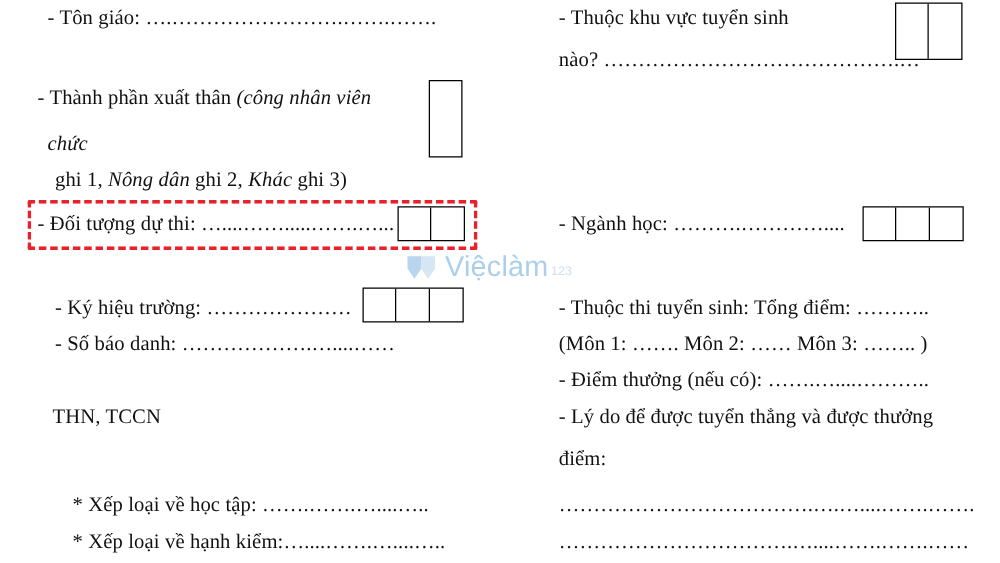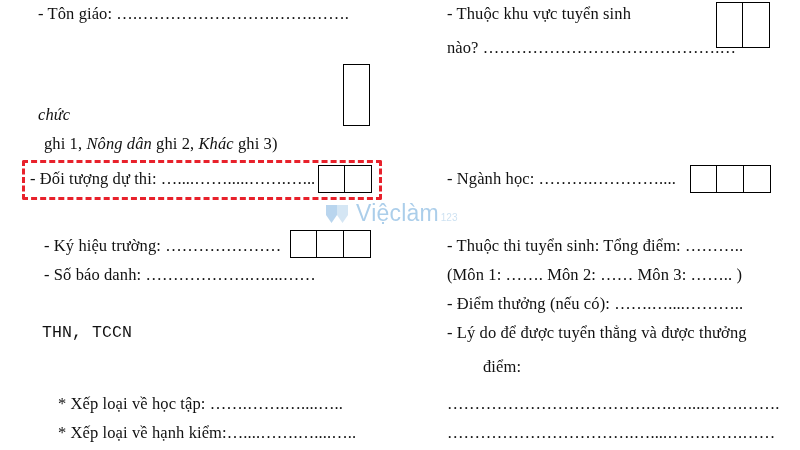--- a/index.html
+++ b/index.html
@@ -103,33 +103,34 @@
 </style>
 </head>
 <body>
 
 <div class="page">
 
   <div class="col col-left">
 
     <div class="line" style="left:38px; top:4px;">- Tôn giáo: ….…………………….…….…….</div>
 
+    <div class="line" style="left:30px; top:68px;"><span>- Thành phần xuất thân </span><span class="ital">(công nhân viên</span></div>
 
     <div class="line ital" style="left:38px; top:105px;">chức</div>
 
     <div class="line" style="left:44px; top:134px;">ghi 1,&nbsp;<span class="ital">Nông dân</span>&nbsp;ghi 2,&nbsp;<span class="ital">Khác</span>&nbsp;ghi 3)</div>
 
     <div class="line" style="left:30px; top:169px;">- Đối tượng dự thi: …....…….....…….…...</div>
 
     <div class="line" style="left:44px; top:236px;">- Ký hiệu trường: …………………</div>
 
     <div class="line" style="left:44px; top:265px;">- Số báo danh: ……………….…....……</div>
 
 
-    <div class="line" style="left:42px; top:323px;font-family:Liberation Mono, monospace;">THN, TCCN</div>
+    <div class="line" style="left:42px; top:323px;">THN, TCCN</div>
 
     <div class="line" style="left:58px; top:394px;">* Xếp loại về học tập: …….…….…....…..</div>
 
     <div class="line" style="left:58px; top:423px;">* Xếp loại về hạnh kiểm:…....…….…....…..</div>
   </div>
 
   <div class="col col-right">
 
     <div class="line" style="left:12px; top:4px;">- Thuộc khu vực tuyển sinh</div>
 
@@ -138,21 +139,21 @@
     <div class="line" style="left:12px; top:169px;">- Ngành học: ……….…………....</div>
 
     <div class="line" style="left:12px; top:236px;">- Thuộc thi tuyển sinh: Tổng điểm: ………..</div>
 
     <div class="line" style="left:12px; top:265px;">(Môn 1: ……. Môn 2: ……   Môn 3: …….. )</div>
 
     <div class="line" style="left:12px; top:294px;">- Điểm thưởng (nếu có): …….…....………..</div>
 
     <div class="line" style="left:12px; top:323px;">- Lý do để được tuyển thẳng và được thưởng</div>
 
-    <div class="line" style="left:12px; top:357px;margin-left:36px;">điểm:</div>
+    <div class="line" style="left:12px; top:357px;">điểm:</div>
 
     <div class="line" style="left:12px; top:394px;">……………………………….….…....…….…….</div>
 
     <div class="line" style="left:12px; top:423px;">…………………………….…....…….…….……</div>
   </div>
 
   <div class="boxrow" style="left:716px; top:2px; width:54px; height:46px;">
     <div class="cell" style="width:27px;"></div>
     <div class="cell" style="width:27px;"></div>
   </div>

